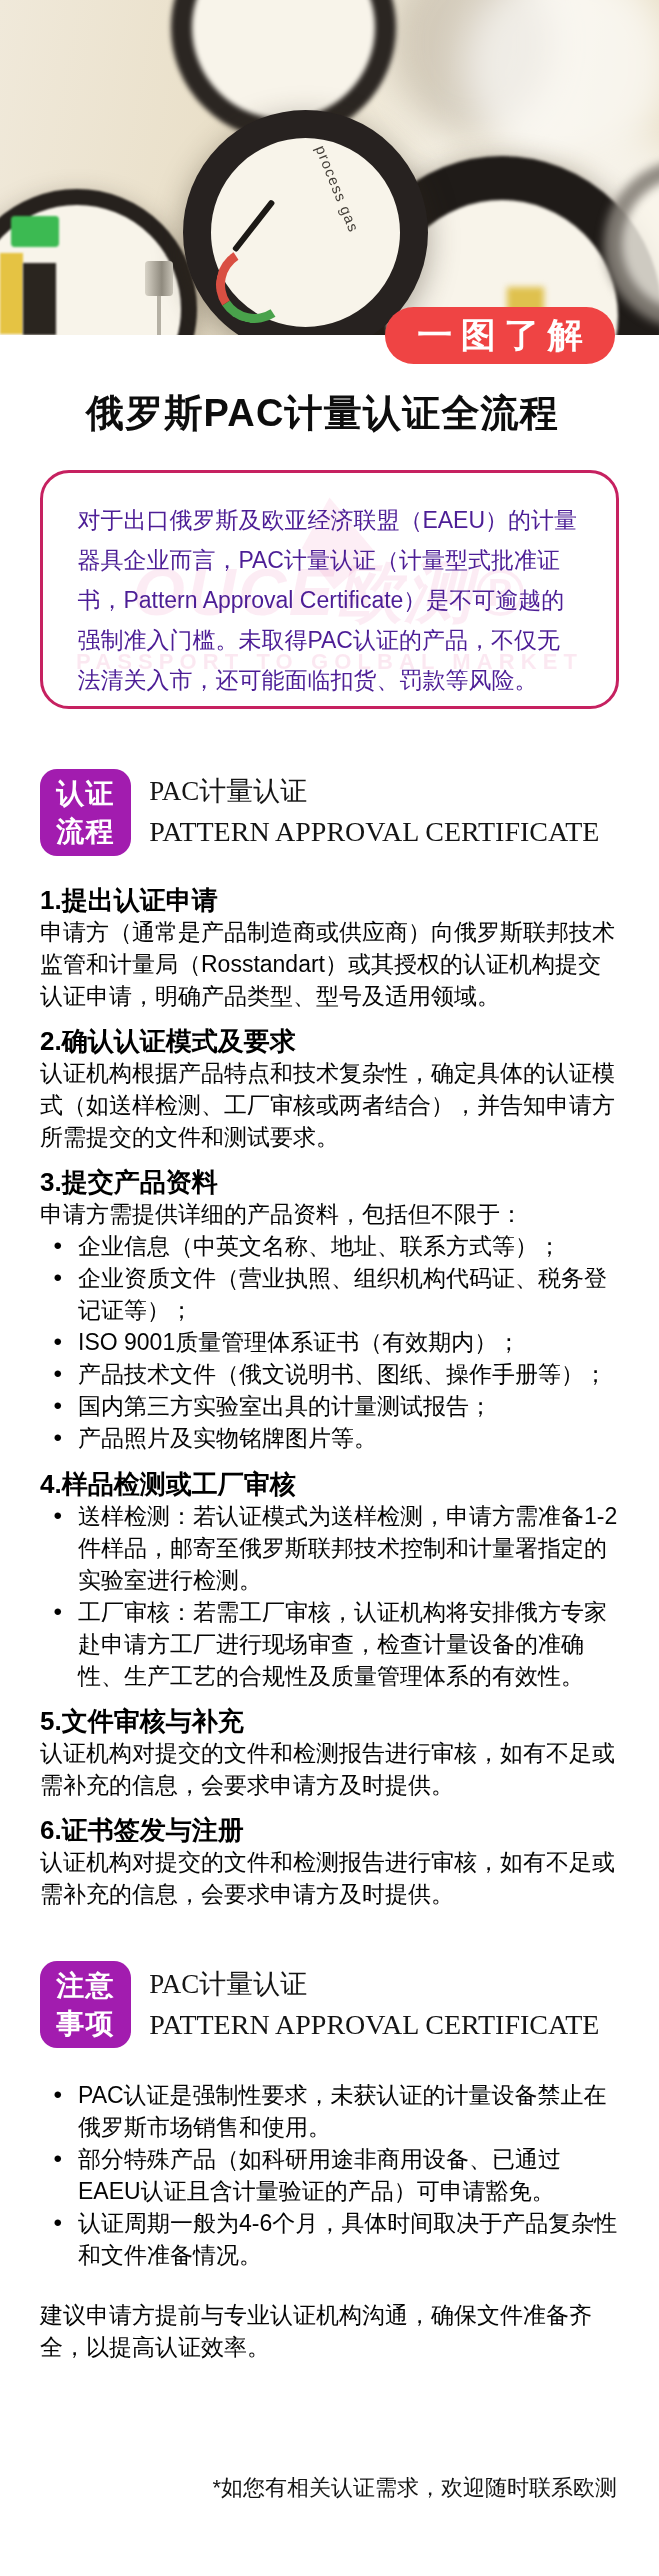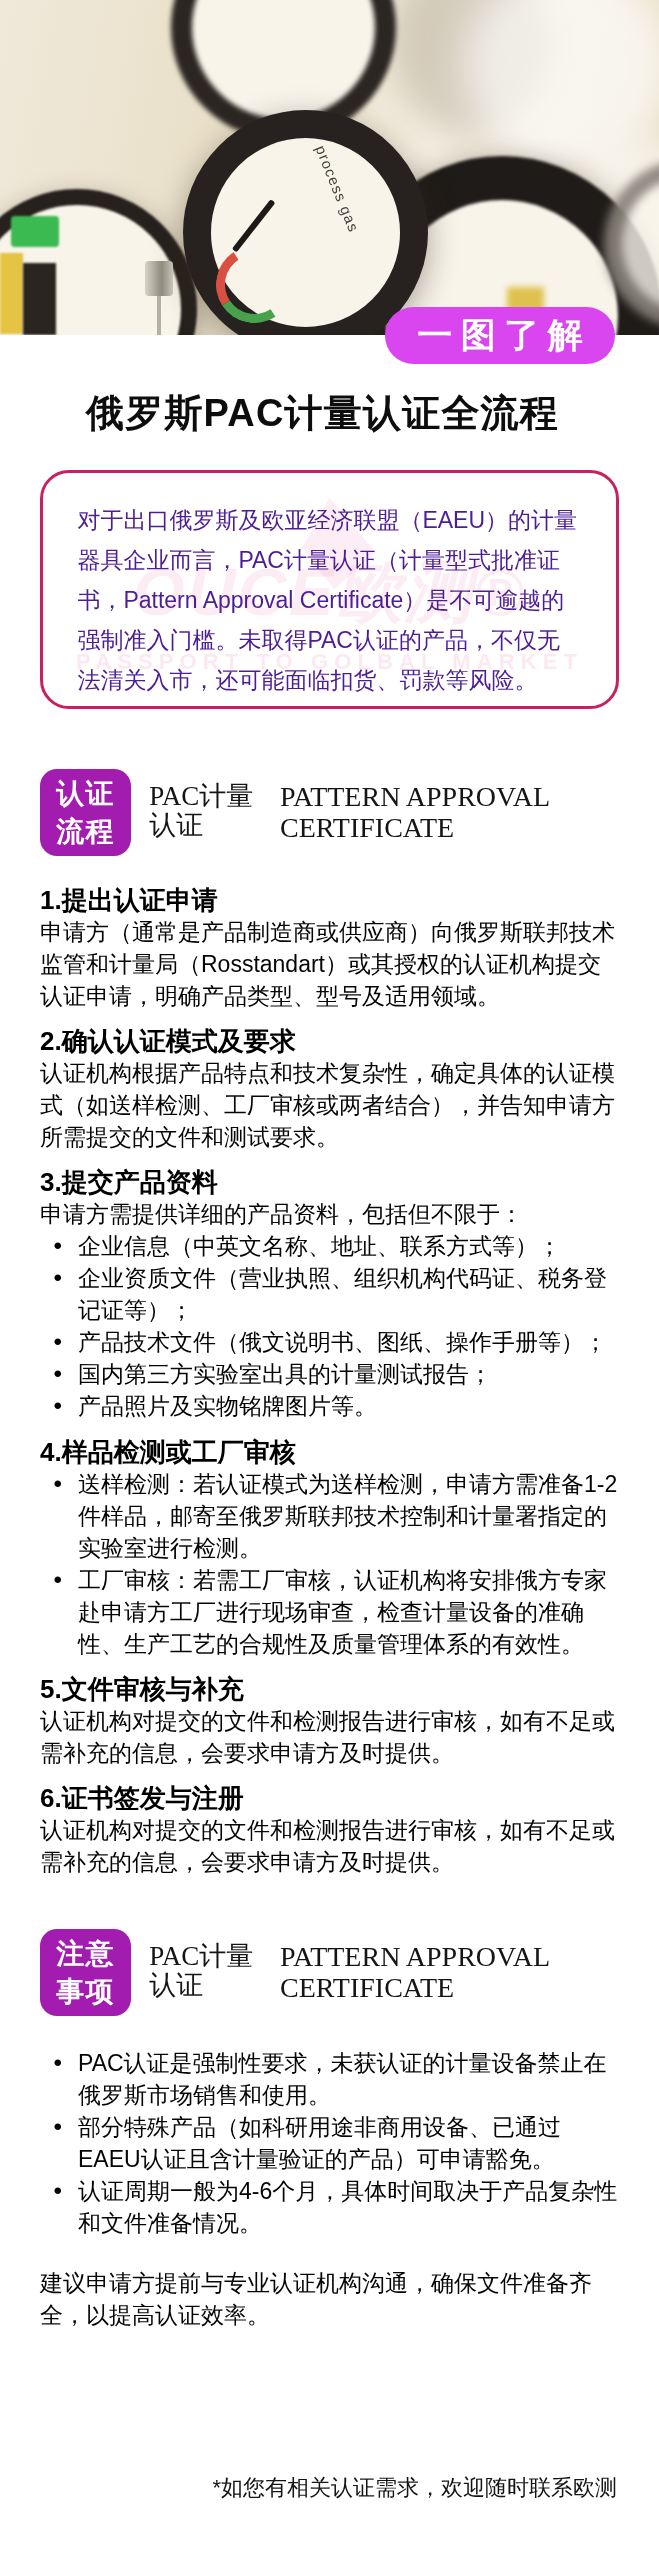--- a/index.html
+++ b/index.html
@@ -29,21 +29,21 @@
   .gauge-dark{left:342px;top:156px;width:232px;height:232px;border:44px solid #1f1b18;filter:blur(1.8px);
               box-shadow:0 6.1px 27.5px rgba(50,40,28,.45);}
   .gauge-far{left:604px;top:159px;width:134px;height:134px;border:18.3px solid rgba(42,36,30,.5);filter:blur(4.9px);background:rgba(250,246,236,.8);}
   .pipe-yellow1{position:absolute;left:0;top:253px;width:23px;height:81px;background:#e5c343;filter:blur(1.2px);}
   .pipe-dark{position:absolute;left:23px;top:263px;width:33px;height:72px;background:#2a251f;filter:blur(1.2px);}
   .pipe-yellow2{position:absolute;left:507px;top:287px;width:37px;height:48px;background:#dfc14e;filter:blur(3.1px);}
   .valve-hex{position:absolute;left:145px;top:261px;width:28px;height:35px;
              background:linear-gradient(90deg,#d8d3c7,#8f8a7e 60%,#c9c4b8);border-radius:3.7px;filter:blur(0.6px);}
   .valve-stem{position:absolute;left:157px;top:296px;width:4.3px;height:39px;background:#b5b0a4;filter:blur(0.6px);}
   
-  .hero-badge{position:absolute;left:385px;top:307px;width:230px;height:57px;background:#d946ef;
+  .hero-badge{position:absolute;left:385px;top:307px;width:230px;height:57px;background:#ef4444;
               border-radius:29px;display:flex;align-items:center;justify-content:center;}
   .hero-badge span{font-family:"Liberation Serif",serif;font-weight:700;font-size:35px;color:#fff;
                    letter-spacing:8.5px;padding-left:8.5px;}
   
   .title{position:absolute;top:388px;left:0;width:645px;margin:0;text-align:center;
          font-size:38px;font-weight:900;color:#0d0d0d;letter-spacing:1.2px;}
   
   .intro-box{position:absolute;top:470px;left:40px;width:579px;height:239px;box-sizing:border-box;
              border:3.1px solid #C62160;border-radius:29px;padding:17px 24.4px;overflow:hidden;}
   .intro-box p{position:relative;margin:10px;font-size:23px;line-height:40px;color:#4c1d95;z-index:2;}
@@ -51,21 +51,21 @@
   .wm-kite{width:92px;height:92px;margin:0 auto -79px auto;background:rgba(232,84,155,.10);
            clip-path:polygon(50% 0,100% 60%,55% 100%,20% 55%);}
   .wm1{font-size:67px;font-weight:900;font-style:italic;opacity:.10;letter-spacing:2.4px;margin-top:37px;}
   .wm2{font-size:22px;font-weight:700;opacity:.13;letter-spacing:6.1px;margin-top:11px;}
   
   .content{position:absolute;top:769px;left:40px;width:581px;}
   .sec-header{display:flex;align-items:center;gap:18.3px;height:87px;margin-bottom:27.5px;}
   .badge{width:91px;height:87px;background:#a21caf;border-radius:17px;flex:0 0 auto;
          display:flex;flex-direction:column;align-items:center;justify-content:center;}
   .badge span{color:#fff;font-size:28px;font-weight:700;line-height:38px;letter-spacing:1.2px;}
-  .sec-titles{display:flex;gap:11px;}
+  .sec-titles{display:flex;flex-direction:column;gap:11px;}
   .t-cn{font-family:"Liberation Serif",serif;font-size:27px;line-height:29px;color:#151515;}
   .t-en{font-family:"Liberation Serif",serif;font-size:28px;line-height:30.5px;color:#151515;}
   section{margin:0 0 13.4px 0;}
   section h2{margin:0;font-size:26px;line-height:32px;font-weight:700;color:#000;}
   section p,.content li,.closing{font-size:23px;line-height:32px;color:#050505;}
   section p{margin:0;}
   ul{list-style:none;margin:0;padding:0;}
   li{position:relative;padding-left:38px;}
   li::before{content:"\2022";position:absolute;left:13.4px;top:0;font-size:24.4px;line-height:32px;color:#000;}
   .note-header{margin-top:51px;margin-bottom:31px;}
@@ -140,20 +140,21 @@
       <h2>2.确认认证模式及要求</h2>
       <p>认证机构根据产品特点和技术复杂性，确定具体的认证模式（如送样检测、工厂审核或两者结合），并告知申请方所需提交的文件和测试要求。</p>
     </section>
 
     <section>
       <h2>3.提交产品资料</h2>
       <p>申请方需提供详细的产品资料，包括但不限于：</p>
       <ul>
         <li>企业信息（中英文名称、地址、联系方式等）；</li>
         <li>企业资质文件（营业执照、组织机构代码证、税务登记证等）；</li>
+        <li>ISO 9001质量管理体系证书（有效期内）；</li>
         <li>产品技术文件（俄文说明书、图纸、操作手册等）；</li>
         <li>国内第三方实验室出具的计量测试报告；</li>
         <li>产品照片及实物铭牌图片等。</li>
       </ul>
     </section>
 
     <section>
       <h2>4.样品检测或工厂审核</h2>
       <ul>
         <li>送样检测：若认证模式为送样检测，申请方需准备1-2件样品，邮寄至俄罗斯联邦技术控制和计量署指定的实验室进行检测。</li>

